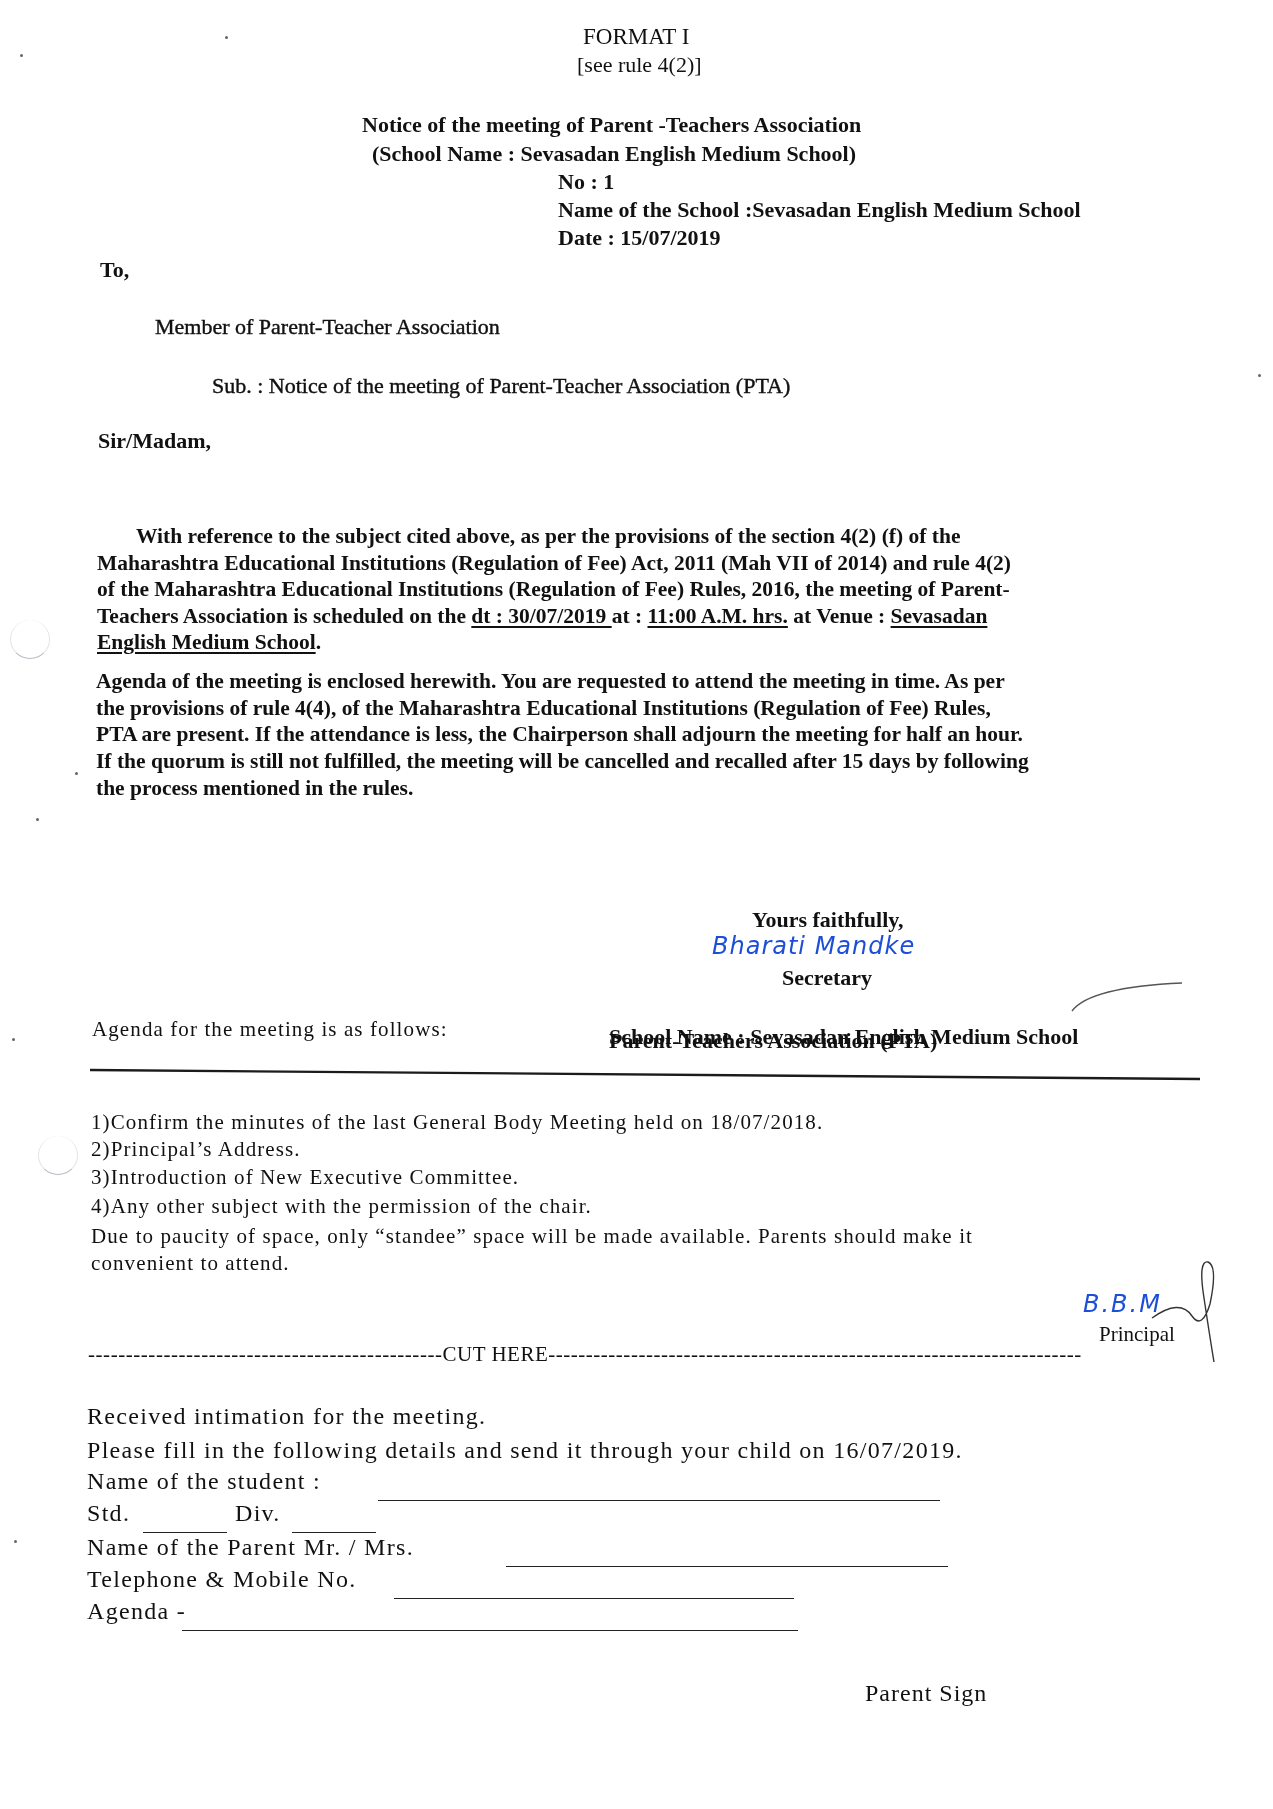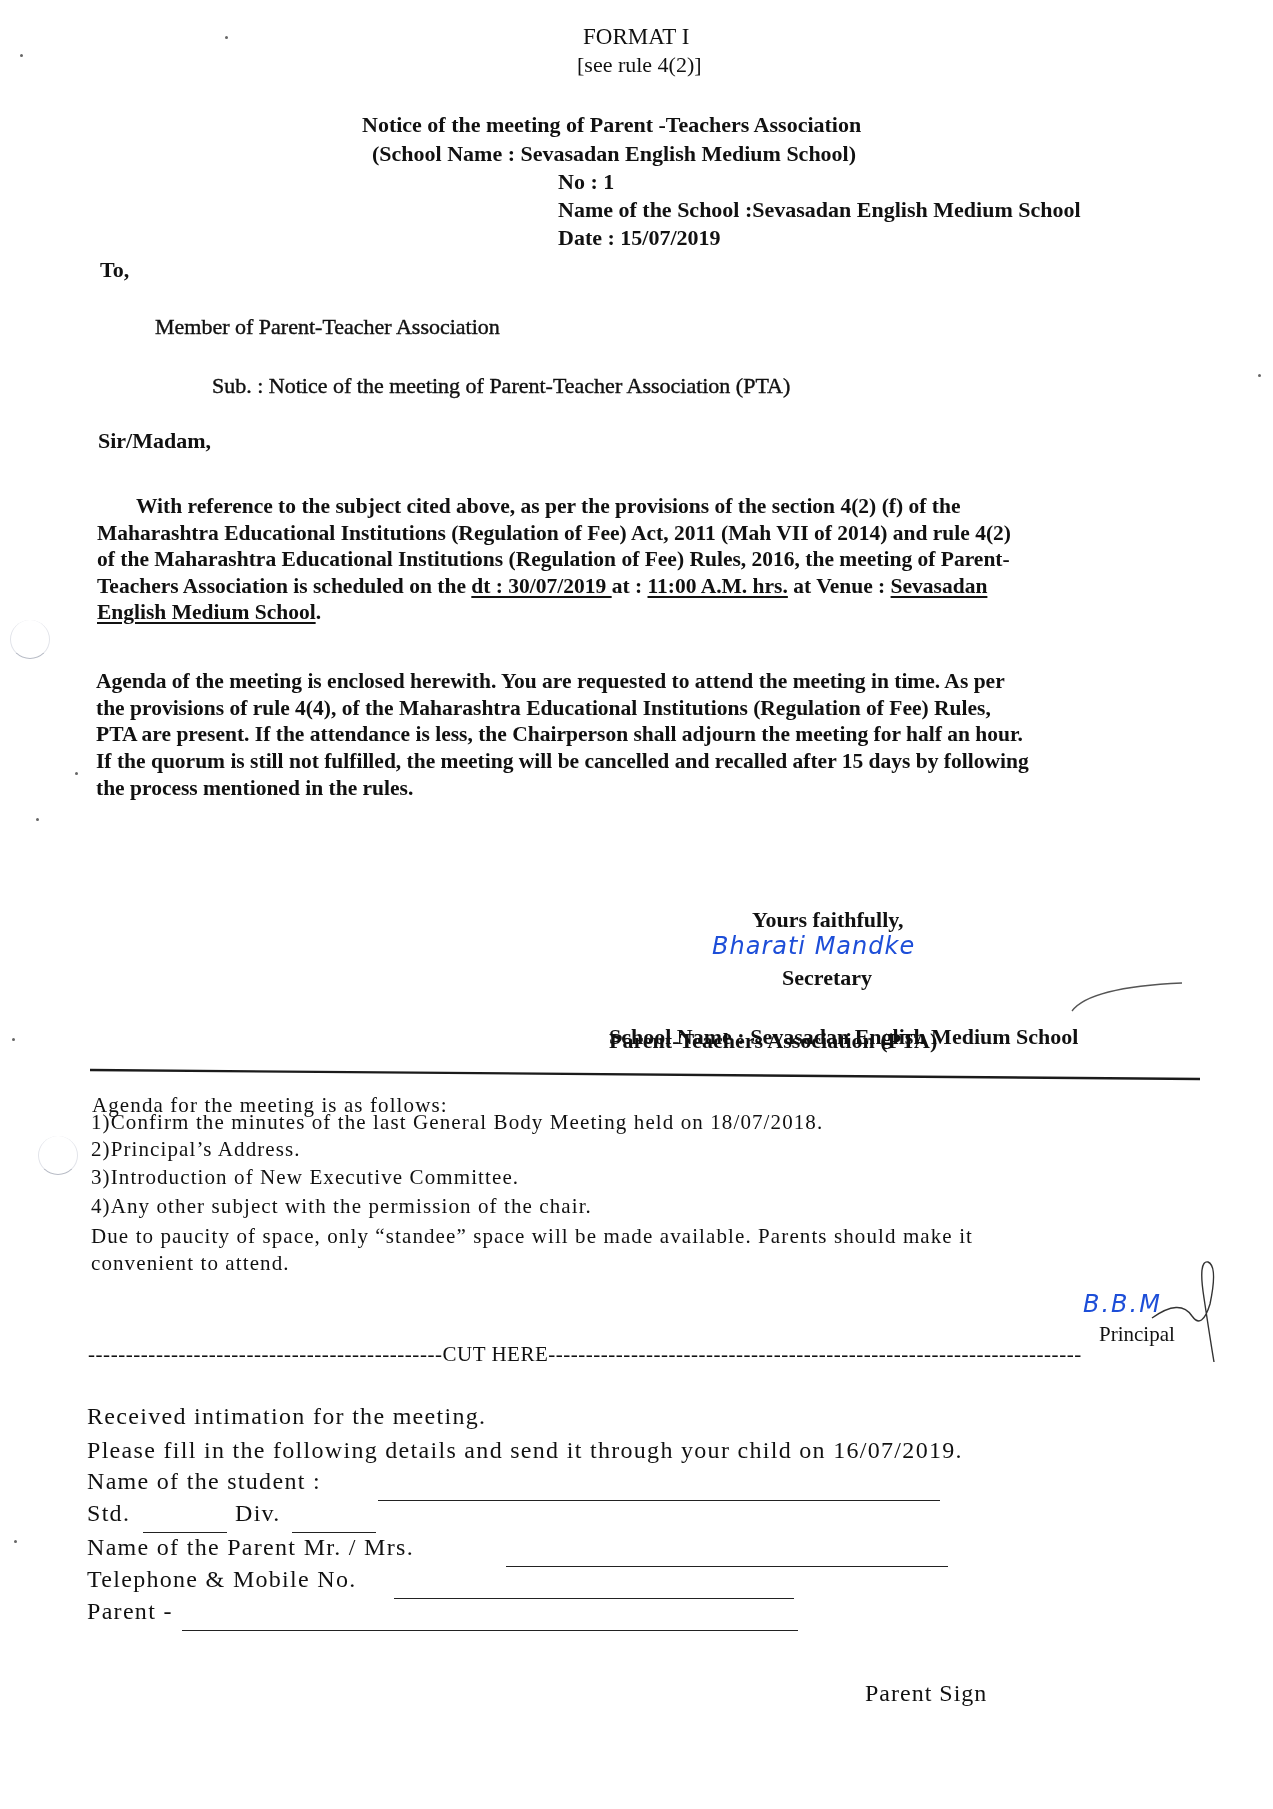--- a/index.html
+++ b/index.html
@@ -40,21 +40,21 @@
 <div class="abs hdr" style="left:558px; top:169px;">No : 1</div>
 <div class="abs hdr" style="left:558px; top:197px;">Name of the School :Sevasadan English Medium School</div>
 <div class="abs hdr" style="left:558px; top:225px;">Date : 15/07/2019</div>
 
 <div class="abs hdr" style="left:100px; top:257px;">To,</div>
 <div class="abs hdr" style="left:155px; top:314px; font-weight:normal; -webkit-text-stroke:0.4px #111;">Member of Parent-Teacher Association</div>
 <div class="abs hdr" style="left:212px; top:373px; font-weight:normal; -webkit-text-stroke:0.4px #111;">Sub. : Notice of the meeting of Parent-Teacher Association (PTA)</div>
 <div class="abs hdr" style="left:98px; top:428px;">Sir/Madam,</div>
 
 <div class="para" style="left:97px; top:493px;">
-  <span class="line" style="padding-left:39px;">With reference to the subject cited above, as per the provisions of the section 4(2) (f) of the</span>
+  <span class="line" style="padding-left:39px;margin-top:30px;">With reference to the subject cited above, as per the provisions of the section 4(2) (f) of the</span>
   <span class="line">Maharashtra Educational Institutions (Regulation of Fee) Act, 2011 (Mah VII of 2014) and rule 4(2)</span>
   <span class="line">of the Maharashtra Educational Institutions (Regulation of Fee) Rules, 2016, the meeting of Parent-</span>
   <span class="line">
     <span>Teachers Association is scheduled on the </span><u>dt : 30/07/2019 </u><span> at : </span><u>11:00 A.M. hrs.</u><span> at  Venue : </span><u>Sevasadan</u>
   </span>
   <span class="line"><u>English  Medium  School</u><span>.</span></span>
 </div>
 
 <div class="para" style="left:96px; top:668px; line-height:26.7px;">
   <span class="line">Agenda of the meeting is enclosed herewith. You are requested to attend the meeting in time. As per</span>
@@ -70,21 +70,21 @@
 <div class="abs hdr" style="left:609px; top:1028px;">Parent-Teachers Association (PTA)</div>
 <div class="abs hdr" style="left:609px; top:1024px;">School Name : Sevasadan English Medium School</div>
 <svg class="abs" style="left:1070px; top:975px;" width="120" height="40">
   <path d="M2 36 Q 20 12 112 8" fill="none" stroke="#555" stroke-width="1.3"></path>
 </svg>
 
 <svg class="abs" style="left:88px; top:1066px;" width="1116" height="18">
   <line x1="2" y1="4" x2="1112" y2="13" stroke="#1b1b1b" stroke-width="2.4"></line>
 </svg>
 
-<div class="abs agenda" style="left:92px; top:1092px;">Agenda for the meeting is as follows:</div>
+<div class="abs agenda" style="left:92px; top:1016px;">Agenda for the meeting is as follows:</div>
 <div class="abs agenda" style="left:91px; top:1109px;">1)Confirm the minutes of the last General Body Meeting held on 18/07/2018.</div>
 <div class="abs agenda" style="left:91px; top:1136px;">2)Principal’s Address.</div>
 <div class="abs agenda" style="left:91px; top:1164px;">3)Introduction of New Executive Committee.</div>
 <div class="abs agenda" style="left:91px; top:1193px;">4)Any other subject with the permission of the chair.</div>
 <div class="abs agenda" style="left:91px; top:1223px;">Due to paucity of space, only “standee” space will be made available. Parents should make it</div>
 <div class="abs agenda" style="left:91px; top:1250px;">convenient to attend.</div>
 
 <div class="abs sig" style="left:1083px; top:1290px; font-size:24px; letter-spacing:2px;">B.B.M</div>
 <svg class="abs" style="left:1150px; top:1258px;" width="80" height="110">
   <path d="M2 60 Q 30 40 42 58 Q 52 72 60 46 Q 68 8 58 4 Q 48 2 54 40 Q 60 80 64 104" fill="none" stroke="#333" stroke-width="1.4"></path>
@@ -105,16 +105,16 @@
 <div class="blank" style="left:143px; top:1532px; width:84px;"></div>
 <div class="abs form" style="left:235px; top:1500px;">Div.</div>
 <div class="blank" style="left:292px; top:1532px; width:84px;"></div>
 
 <div class="abs form" style="left:87px; top:1534px;">Name  of  the  Parent  Mr. /  Mrs.</div>
 <div class="blank" style="left:506px; top:1566px; width:442px;"></div>
 
 <div class="abs form" style="left:87px; top:1566px;">Telephone  &amp;  Mobile No.</div>
 <div class="blank" style="left:394px; top:1598px; width:400px;"></div>
 
-<div class="abs form" style="left:87px; top:1598px;">Parent -</div>
+<div class="abs form" style="left:87px; top:1598px;">Agenda -</div>
 <div class="blank" style="left:182px; top:1630px; width:616px;"></div>
 
 <div class="abs form" style="left:865px; top:1680px; letter-spacing:1px;">Parent  Sign</div>
 
 </body></html>

